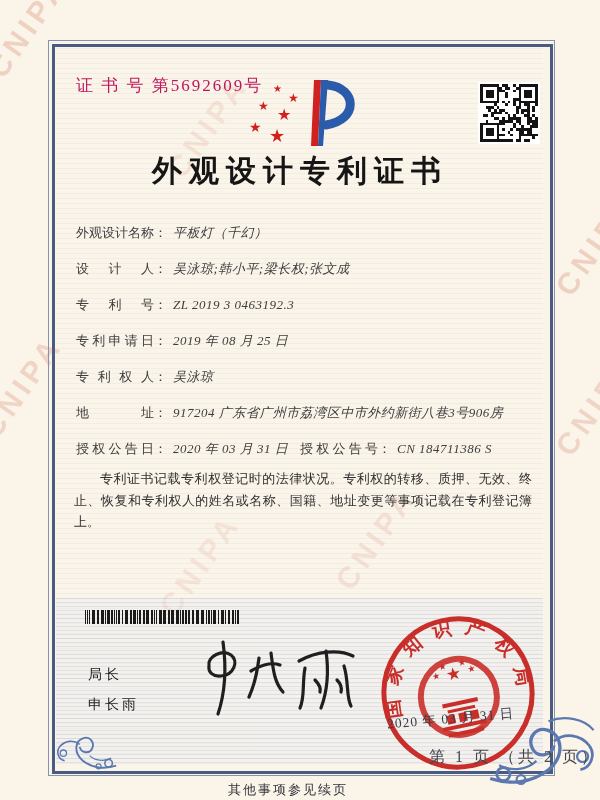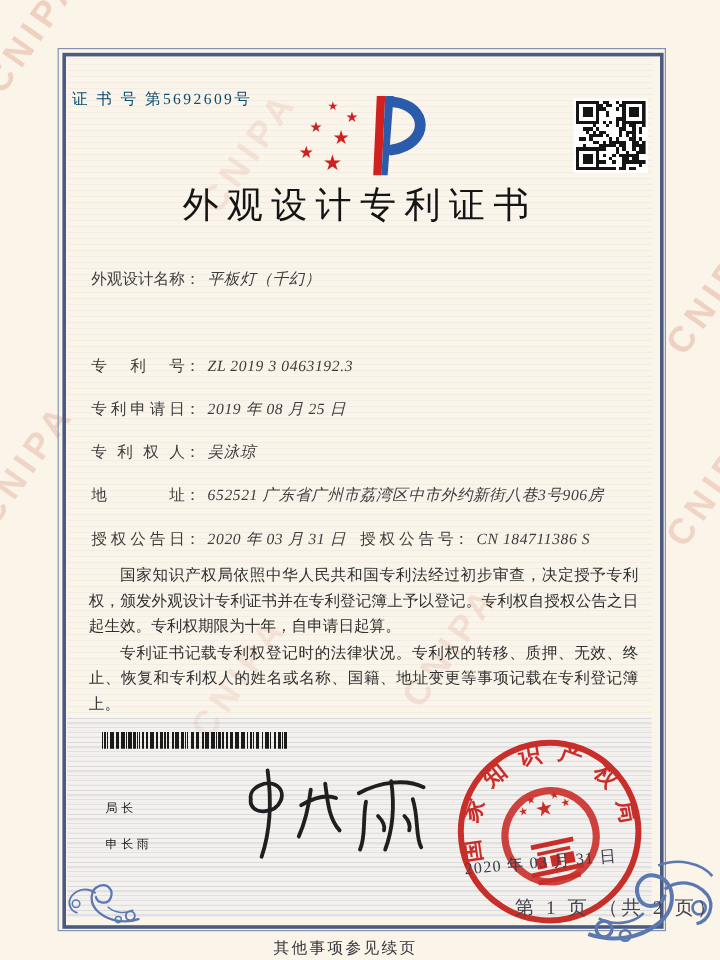--- a/index.html
+++ b/index.html
@@ -16,35 +16,35 @@
     transform:rotate(-55deg);pointer-events:none;white-space:nowrap;
   }
   
   .frame-outer{position:absolute;left:48px;top:40px;width:505px;height:734px;border:1px solid #8593b1;}
   .frame-inner{position:absolute;left:52px;top:44px;width:495px;height:724px;border:3px solid #4a5b82;}
   
   .waves{position:absolute;left:56px;top:48px;width:487px;height:716px;
     background:repeating-linear-gradient(180deg,rgba(125,150,195,.08) 0 1px,rgba(0,0,0,0) 1px 5px);}
   .waves-bottom{position:absolute;left:56px;top:598px;width:487px;height:166px;
     background:repeating-linear-gradient(180deg,rgba(105,135,185,.18) 0 1px,rgba(228,235,248,.30) 1px 4px);}
-  .cert-no{position:absolute;left:60px;top:74px;font-size:13px;color:#0c4a6e;letter-spacing:2px;}
+  .cert-no{position:absolute;left:76px;top:74px;font-size:17px;color:#be185d;letter-spacing:2px;}
   .logo{position:absolute;left:243px;top:74px;width:120px;height:76px;}
   .qr{position:absolute;left:478px;top:82px;width:58px;height:58px;background:#fff;padding:2px;}
   .title{position:absolute;left:0;top:151px;width:600px;text-align:center;
-    font-size:30px;font-weight:normal;letter-spacing:7px;color:#151515;}
+    font-size:30px;font-weight:bold;letter-spacing:7px;color:#151515;}
   .frow{position:absolute;left:76px;width:460px;font-size:13px;color:#3d3d3d;line-height:17px;white-space:nowrap;}
   .flabel{display:inline-block;width:78px;text-align:justify;text-align-last:justify;}
   .fcolon{display:inline-block;margin-right:6px;}
   .fval{letter-spacing:.5px;font-style:italic;}
   .fgroup2{position:absolute;left:224px;top:0;}
   .body-text{position:absolute;left:74px;top:468px;width:458px;font-size:13px;
     line-height:21.5px;color:#303030;text-align:justify;}
   .body-text p{margin:0;text-indent:2em;}
   .barcode{position:absolute;left:85px;top:610px;width:158px;height:14px;}
-  .signer{position:absolute;left:88px;top:660px;font-size:10px;color:#222;letter-spacing:3px;line-height:30px;}
+  .signer{position:absolute;left:88px;top:660px;font-size:14px;color:#222;letter-spacing:3px;line-height:30px;}
   .sig{position:absolute;left:193px;top:634px;width:178px;height:90px;}
   .seal{position:absolute;left:378px;top:613px;width:160px;height:160px;transform:rotate(-12deg);opacity:.93;}
   .seal-date{position:absolute;left:387px;top:710px;font-size:13.5px;color:#3c3c48;
     letter-spacing:1px;transform:rotate(-5deg);white-space:nowrap;}
   .orn{position:absolute;pointer-events:none;}
   .orn-l{left:53px;top:728px;width:66px;height:44px;transform:scaleX(-1);}
   .orn-r{left:488px;top:706px;width:110px;height:90px;}
   .page-info{position:absolute;left:0;top:747px;width:600px;text-align:right;
     font-size:16px;color:#45454f;letter-spacing:3px;}
   .cont-note{position:absolute;left:0;top:781px;width:576px;text-align:center;
@@ -313,41 +313,43 @@
         <rect x="14" y="20" width="1" height="1"></rect>
         <rect x="16" y="20" width="1" height="1"></rect>
         <rect x="17" y="20" width="1" height="1"></rect>
       </svg></div>
 
   <div class="title">外观设计专利证书</div>
 
   <div class="frow" style="top:224px">
     <span class="flabel">外观设计名称</span><span class="fcolon">：</span><span class="fval">平板灯（千幻）</span>
   </div>
+  <div class="frow" style="top:260px">
+    <span class="flabel">设计人</span><span class="fcolon">：</span><span class="fval">吴泳琼;韩小平;梁长权;张文成</span>
+  </div>
   <div class="frow" style="top:296px">
     <span class="flabel">专利号</span><span class="fcolon">：</span><span class="fval">ZL 2019 3 0463192.3</span>
   </div>
   <div class="frow" style="top:332px">
     <span class="flabel">专利申请日</span><span class="fcolon">：</span><span class="fval">2019 年 08 月 25 日</span>
   </div>
   <div class="frow" style="top:368px">
     <span class="flabel">专利权人</span><span class="fcolon">：</span><span class="fval">吴泳琼</span>
   </div>
   <div class="frow" style="top:404px">
-    <span class="flabel">地址</span><span class="fcolon">：</span><span class="fval">652521 广东省广州市荔湾区中市外约新街八巷3号906房</span>
+    <span class="flabel">地址</span><span class="fcolon">：</span><span class="fval">917204 广东省广州市荔湾区中市外约新街八巷3号906房</span>
   </div>
   <div class="frow" style="top:440px">
     <span class="flabel">授权公告日</span><span class="fcolon">：</span><span class="fval">2020 年 03 月 31 日</span>
     <span class="fgroup2">
       <span class="flabel">授权公告号</span><span class="fcolon">：</span><span class="fval">CN 184711386 S</span>
     </span>
   </div>
 
   <div class="body-text">
-    <p>国家知识产权局依照中华人民共和国专利法经过初步审查，决定授予专利权，颁发外观设计专利证书并在专利登记簿上予以登记。专利权自授权公告之日起生效。专利权期限为十年，自申请日起算。</p>
     <p>专利证书记载专利权登记时的法律状况。专利权的转移、质押、无效、终止、恢复和专利权人的姓名或名称、国籍、地址变更等事项记载在专利登记簿上。</p>
   </div>
 
   <div class="barcode"><svg viewBox="0 0 158 14" width="100%" height="100%" preserveAspectRatio="none" shape-rendering="crispEdges" fill="#1a1a1a">
         <rect x="0" y="0" width="1" height="14"></rect>
         <rect x="2" y="0" width="1" height="14"></rect>
         <rect x="4" y="0" width="1" height="14"></rect>
         <rect x="7" y="0" width="3" height="14"></rect>
         <rect x="12" y="0" width="2" height="14"></rect>
         <rect x="16" y="0" width="3" height="14"></rect>

